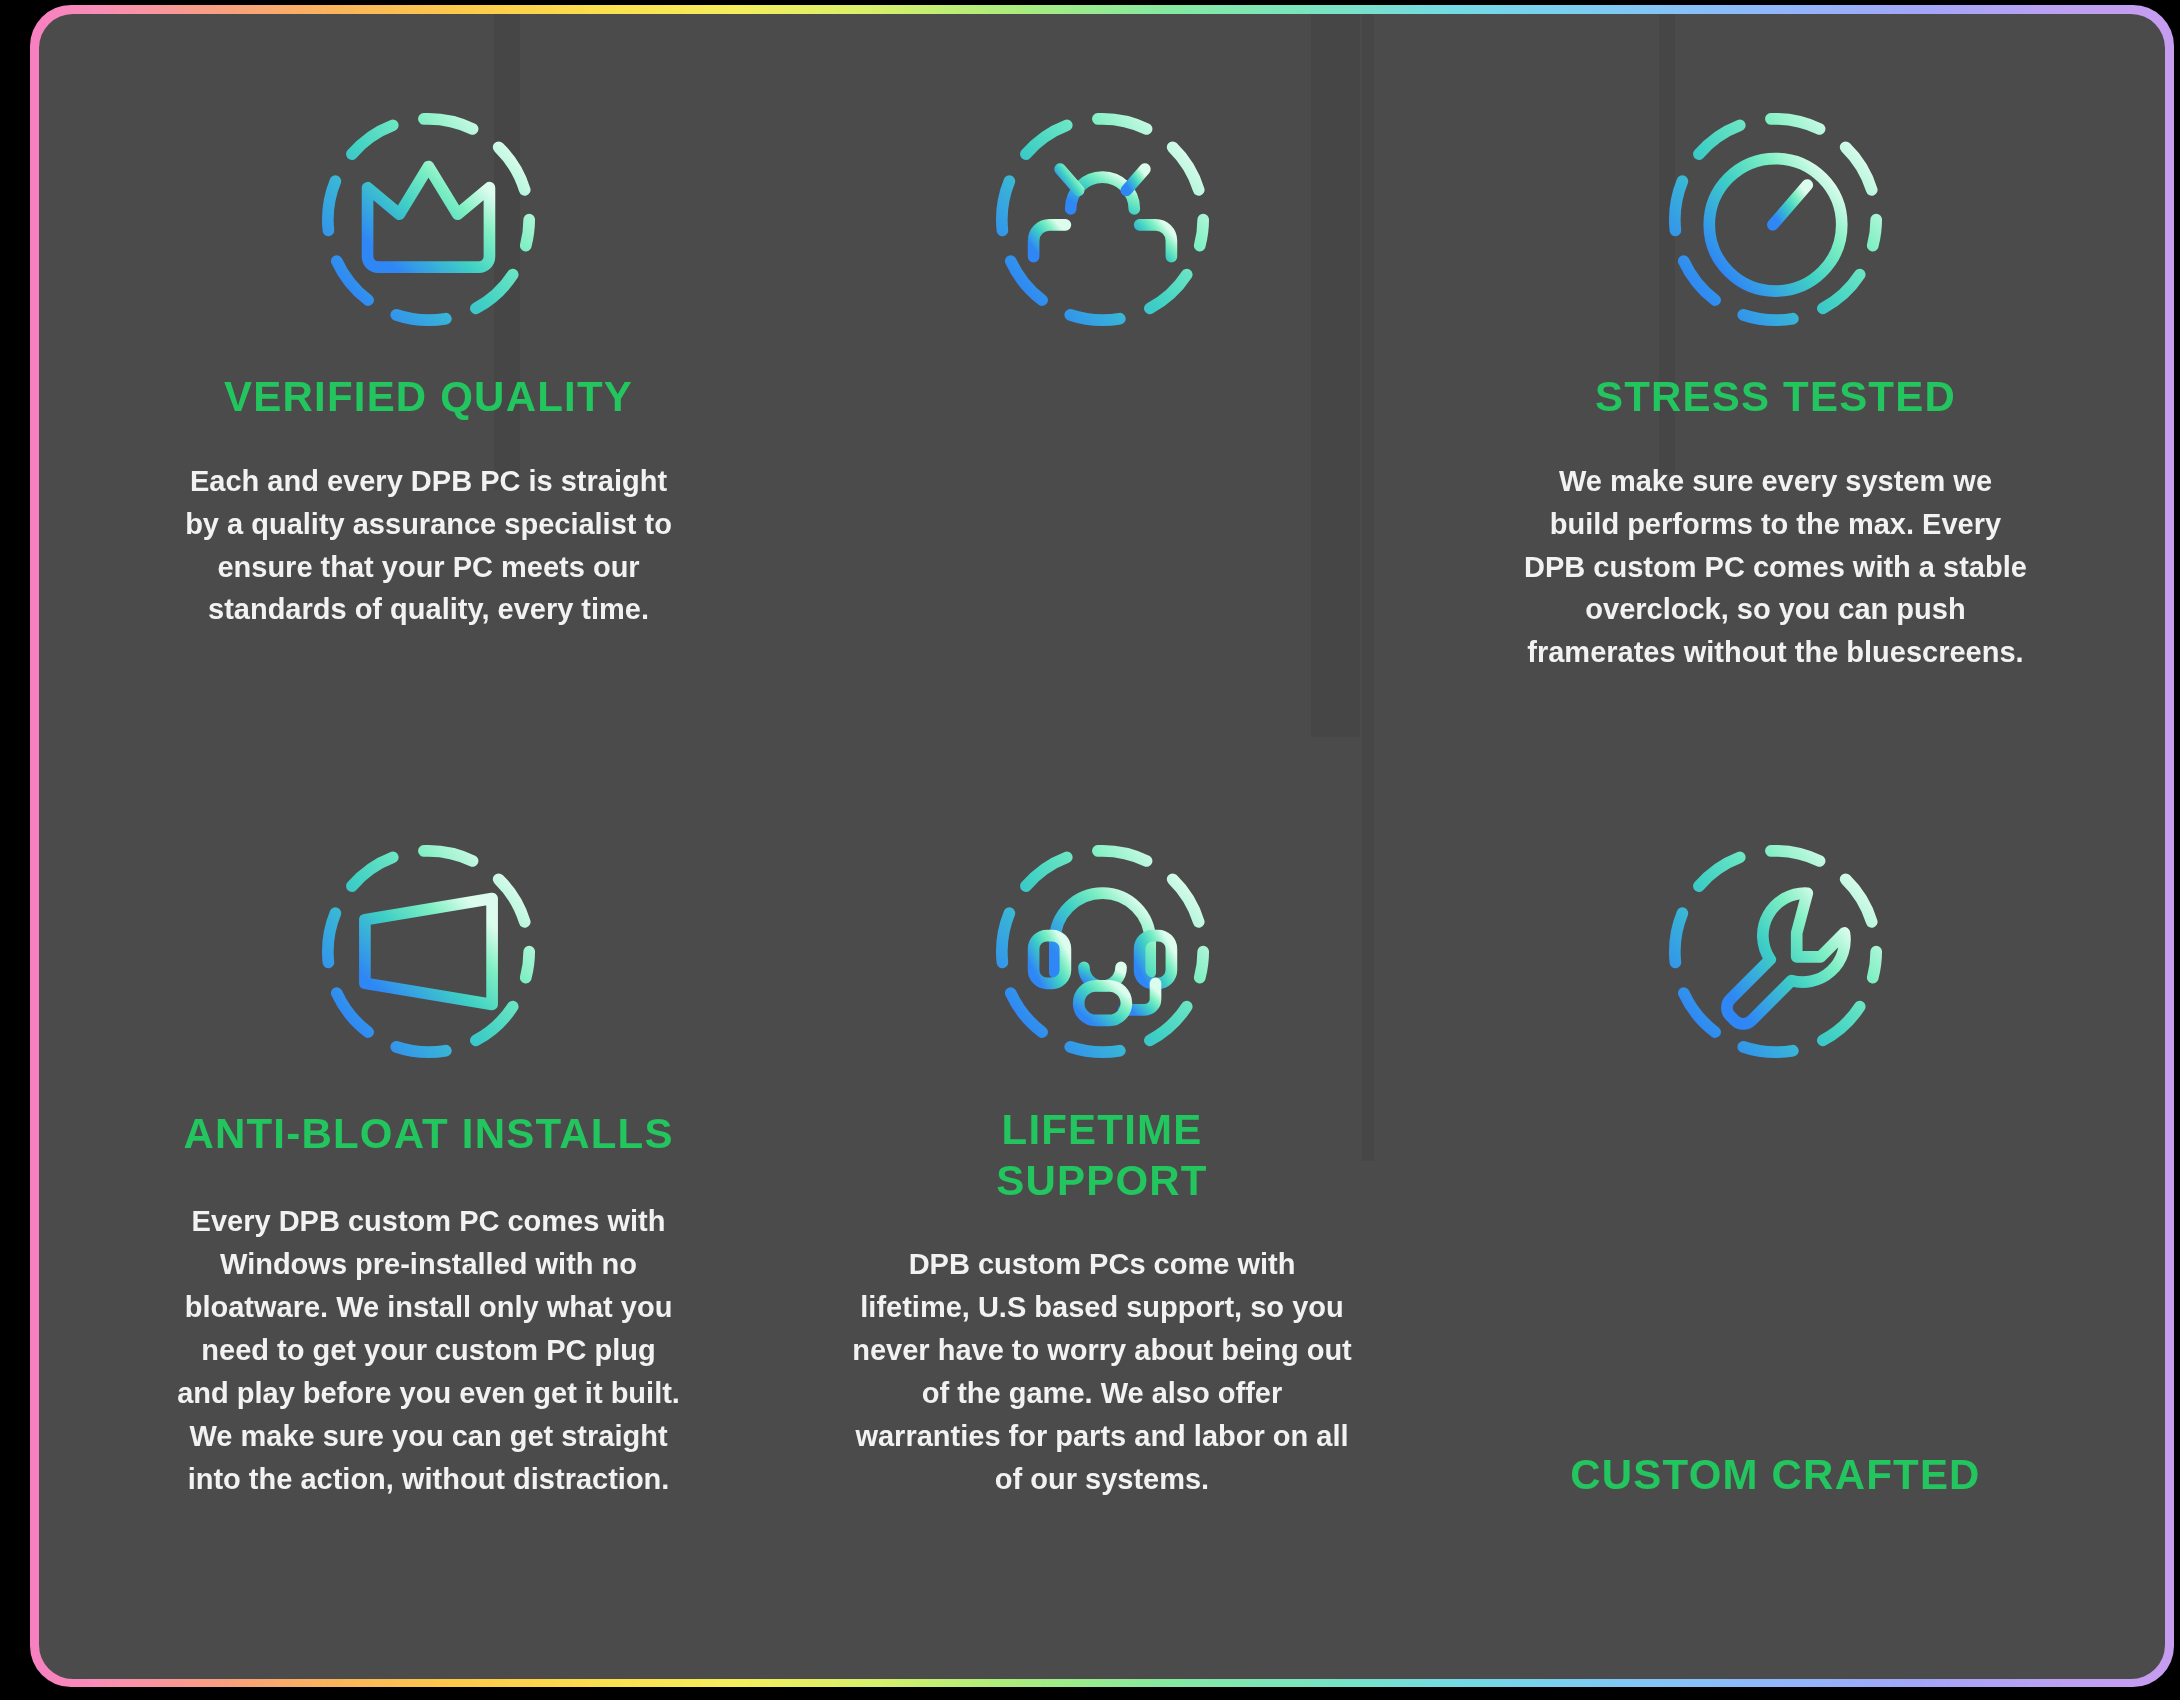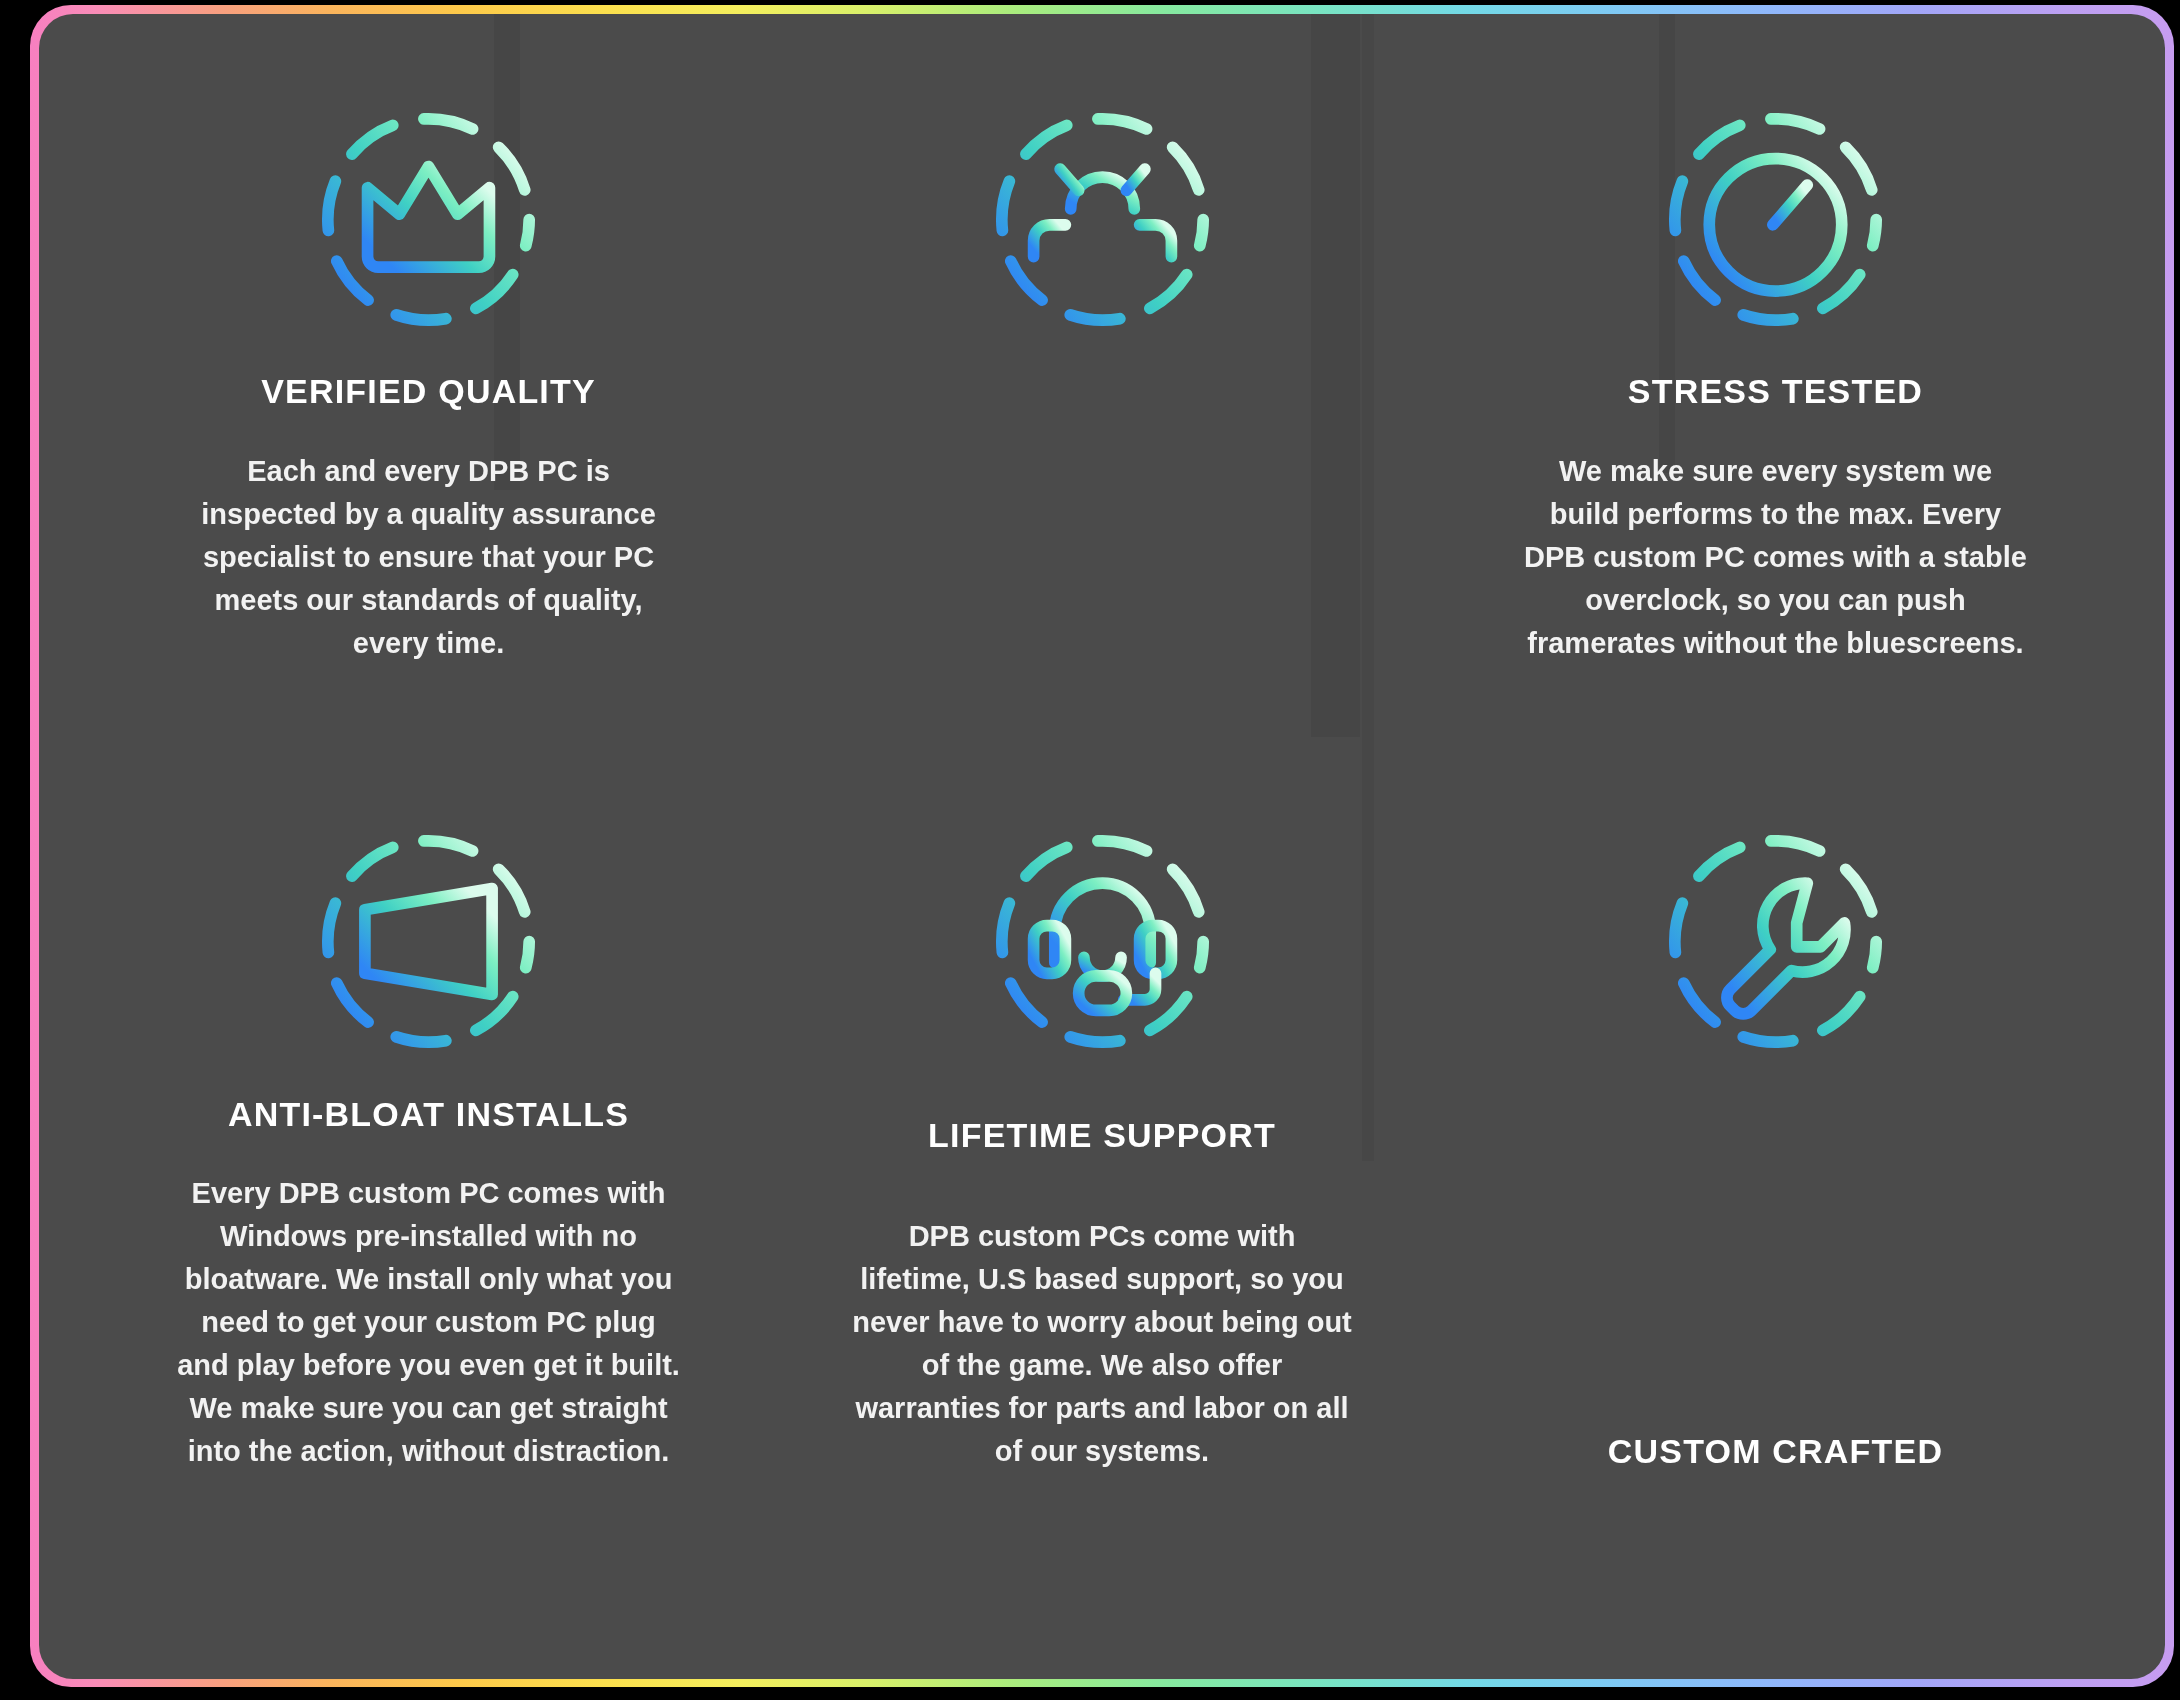--- a/index.html
+++ b/index.html
@@ -93,22 +93,22 @@
     width: 265px;
     height: 265px;
     display: flex;
     align-items: center;
     justify-content: center;
   }
   .icon-wrap svg { width: 265px; height: 265px; display: block; }
 
   .card-title {
     margin-top: 19.4px;
-    color: #ffffff;
-    font-size: 34px;
+    color: #22c55e;
+    font-size: 42px;
     font-weight: 700;
     letter-spacing: 1.2px;
     text-align: center;
     line-height: 1.22;
     text-transform: uppercase;
     font-family: "Liberation Sans", sans-serif;
   }
 
   .card-body {
     margin-top: 37px;
@@ -151,21 +151,21 @@
               </defs>
               <g fill="none" stroke="url(#g1)" stroke-width="4.4" stroke-linecap="round" stroke-linejoin="round">
 
                 <circle cx="50" cy="50" r="38" stroke-dasharray="19 12" stroke-dashoffset="9"></circle>
 
                 <path d="M27 38 L27 64 a4 4 0 0 0 4 4 L69 68 a4 4 0 0 0 4 -4 L73 38 L61 48 L50 30 L39 48 Z"></path>
               </g>
             </svg>
           </div>
           <div class="card-title">VERIFIED QUALITY</div>
-          <div class="card-body">Each and every DPB PC is inspected by a quality assurance specialist to ensure that your PC meets our standards of quality, every time.</div>
+          <div class="card-body">Each and every DPB PC is straight by a quality assurance specialist to ensure that your PC meets our standards of quality, every time.</div>
         </div>
 
         <div class="card col2">
           <div class="icon-wrap">
             <svg viewBox="0 0 100 100">
               <defs>
                 <linearGradient id="g2" x1="8%" y1="85%" x2="92%" y2="15%">
                   <stop offset="0%" stop-color="#2f86f5"></stop>
                   <stop offset="45%" stop-color="#3fd0c4"></stop>
                   <stop offset="75%" stop-color="#7eefc3"></stop>

